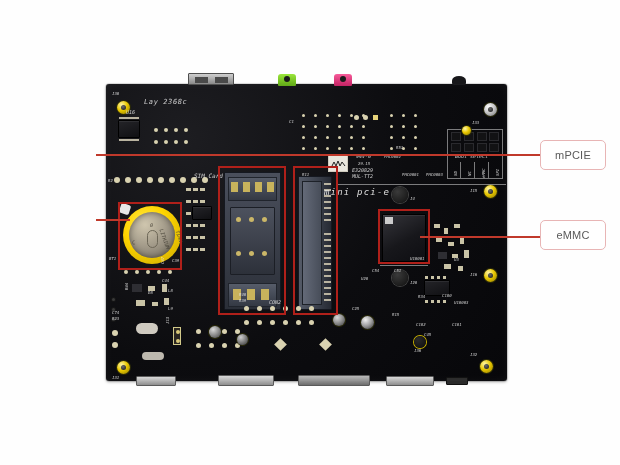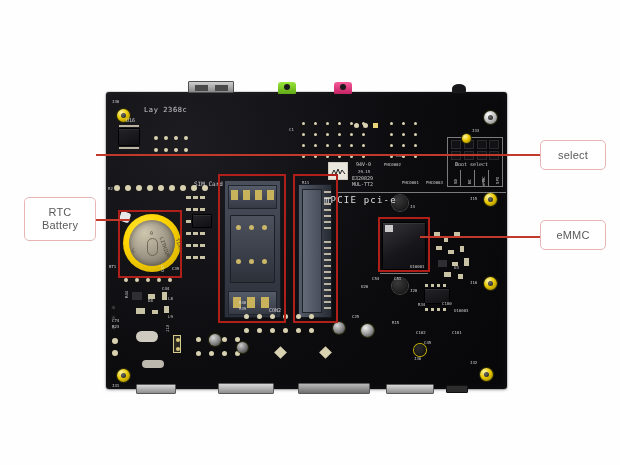--- a/index.html
+++ b/index.html
@@ -34,27 +34,28 @@
   .callout span { display: block; }
   .leader {
     position: absolute;
     height: 2px;
     background: #c0392b;
   }
 
   
   #board {
     position: absolute;
-    left: 106px; top: 92px;
+    left: 106px; top: 84px;
     width: 401px; height: 297px;
     background:
       radial-gradient(circle at 20% 18%, #1d1d21 0%, #0c0c0f 55%, #07070a 100%);
     border-radius: 3px;
     box-shadow: 0 0 1px #000, 0 1px 3px rgba(0,0,0,.35);
     overflow: visible;
+    font-style: italic;
   }
   #board::after{
     content:"";position:absolute;inset:0;border-radius:3px;
     box-shadow: inset 0 0 10px rgba(255,255,255,.05);
     pointer-events:none;
   }
 
   
   .pad      { position:absolute; border-radius:50%; background:#d9d2b0; }
   .pad.sm   { width:3px; height:3px; }
@@ -412,21 +413,21 @@
       <span class="smd" style="left:30px;top:0;width:5px;height:8px;"></span>
       <span class="smd" style="left:4px;top:16px;width:9px;height:6px;"></span>
       <span class="smd" style="left:20px;top:18px;width:6px;height:4px;"></span>
       <span class="smd" style="left:32px;top:14px;width:5px;height:7px;"></span>
     </div>
 
     <div class="silkline" style="left:232px;top:100px;width:168px;height:1px;"></div>
 
     <div class="silk" style="left:38px;top:16px;font-size:7px;letter-spacing:.6px;">Lay 2368c</div>
     <div class="silk" style="left:88px;top:89px;font-size:6px;">SIM Card</div>
-    <div class="silk" style="left:218px;top:106px;font-size:9px;letter-spacing:1.2px;opacity:.95;">mPCIE pci-e</div>
+    <div class="silk" style="left:218px;top:106px;font-size:9px;letter-spacing:1.2px;opacity:.95;">mini pci-e</div>
     <div class="silk" style="left:349px;top:70px;font-size:5px;">Boot select</div>
     <div class="silk" style="left:250px;top:70px;font-size:5px;">94V-0</div>
     <div class="silk" style="left:246px;top:84px;font-size:5px;">E320829</div>
     <div class="silk" style="left:246px;top:90px;font-size:5px;">MUL-TT2</div>
     <div class="silk" style="left:252px;top:77px;font-size:4px;">29.15</div>
     <div class="silk" style="left:6px;top:7px;">J30</div>
     <div class="silk" style="left:366px;top:36px;">J33</div>
     <div class="silk" style="left:20px;top:26px;font-size:5px;">U16</div>
     <div class="silk" style="left:3px;top:172px;">BT1</div>
     <div class="silk" style="left:163px;top:216px;font-size:5px;">CON2</div>
@@ -478,26 +479,22 @@
     <div class="hl" style="left:187px;top:82px;width:45px;height:149px;"></div>
     <div class="hl" style="left:272px;top:125px;width:52px;height:55px;"></div>
   </div>
 
   <div class="leader" style="left:96px;  top:154px; width:236px;"></div>
   <div class="leader" style="left:96px;  top:219px; width:34px;"></div>
   <div class="leader" style="left:317px; top:154px; width:223px;"></div>
   <div class="leader" style="left:420px; top:236px; width:120px;"></div>
 
 
-  <div class="callout" style="left:24px; top:197px; width:72px; height:44px; flex-direction:column;">
-    <span>RTC</span>
-    <span>Battery</span>
-  </div>
 
   <div class="callout" style="left:540px; top:140px; width:66px; height:30px;">
-    <span>select</span>
+    <span>mPCIE</span>
   </div>
 
   <div class="callout" style="left:540px; top:220px; width:66px; height:30px;">
     <span>eMMC</span>
   </div>
 
 </div>
 
 </body></html>

